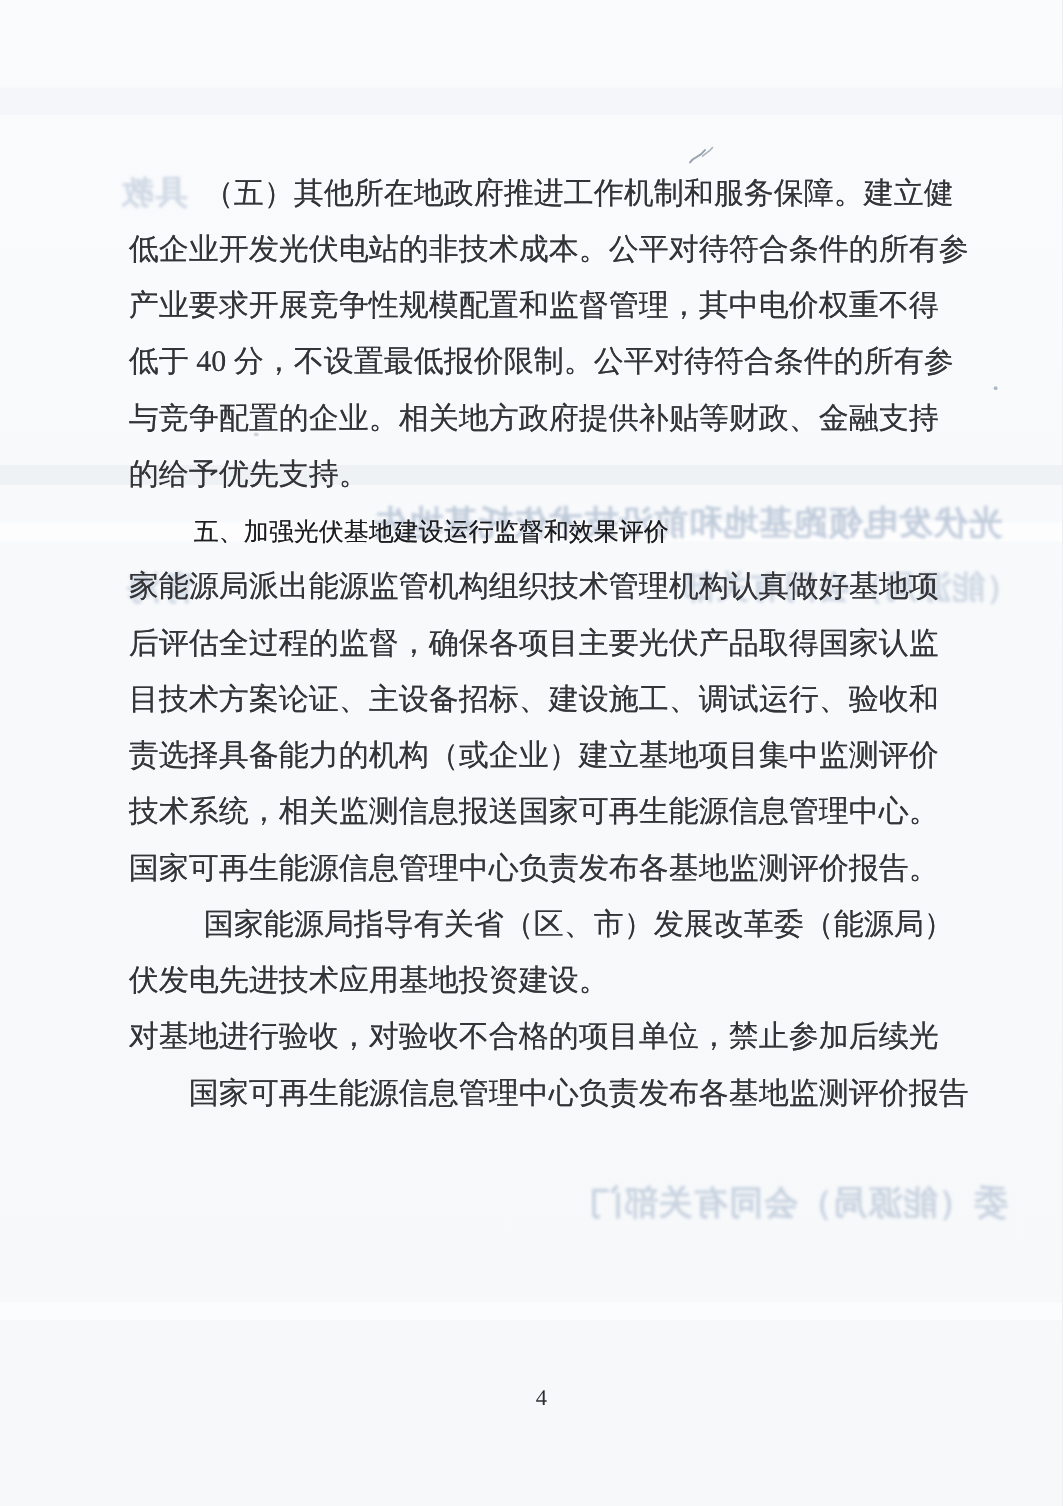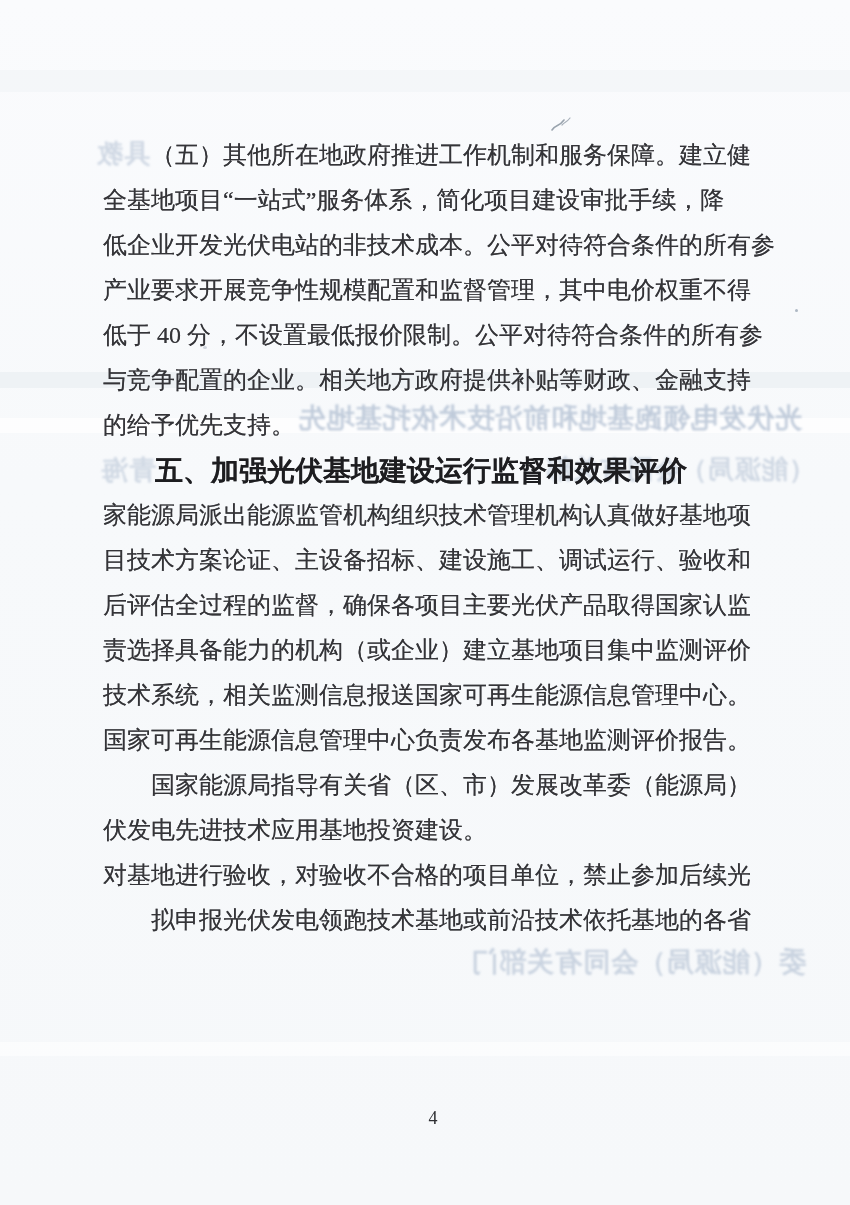--- a/index.html
+++ b/index.html
@@ -27,25 +27,25 @@
     left:103px; top:133px;
     width:660px;
   }
   .line {
     height:45px; line-height:45px;
     font-size:24px;
     white-space:pre;
     letter-spacing:0;
     text-shadow:0 0 0.5px rgba(58,58,62,0.75);
   }
-  .paragraph .line.first { padding-left:48px; }
+  .paragraph .line.first { padding-left:48px;text-align:right; }
   .heading .line {
     font-family:"DejaVu Sans","Liberation Sans",sans-serif;
-    font-weight:700;
-    font-size:28px;
+    font-weight:400;
+    font-size:20px;
     color:#1d1d20;
     padding-left:52px;
     text-shadow:0 0 0.4px rgba(20,20,24,0.7);
   }
 
   
   .bleed {
     position:absolute;
     transform:scaleX(-1);
     filter:blur(1.3px);
@@ -94,43 +94,42 @@
       <path d="M14 15 C17 12, 19 12, 22 8" stroke="#a8b1ba" stroke-width="1.2" fill="none" stroke-linecap="round"></path>
     </svg>
   </div>
 
   <div class="speck speck-1"></div>
   <div class="speck speck-2"></div>
 
   <div class="doc-body">
       <div class="block paragraph">
         <div class="line first">（五）其他所在地政府推进工作机制和服务保障。建立健</div>
-        <div class="line">全基地项目“一站式”服务体系，简化项目建设审批手续，降</div>
         <div class="line">低企业开发光伏电站的非技术成本。公平对待符合条件的所有参</div>
         <div class="line">产业要求开展竞争性规模配置和监督管理，其中电价权重不得</div>
         <div class="line">低于 40 分，不设置最低报价限制。公平对待符合条件的所有参</div>
         <div class="line">与竞争配置的企业。相关地方政府提供补贴等财政、金融支持</div>
         <div class="line">的给予优先支持。</div>
       </div>
       <div class="block heading">
         <div class="line first">五、加强光伏基地建设运行监督和效果评价</div>
       </div>
       <div class="block paragraph">
         <div class="line">家能源局派出能源监管机构组织技术管理机构认真做好基地项</div>
+        <div class="line">后评估全过程的监督，确保各项目主要光伏产品取得国家认监</div>
         <div class="line">目技术方案论证、主设备招标、建设施工、调试运行、验收和</div>
-        <div class="line">后评估全过程的监督，确保各项目主要光伏产品取得国家认监</div>
         <div class="line">责选择具备能力的机构（或企业）建立基地项目集中监测评价</div>
         <div class="line">技术系统，相关监测信息报送国家可再生能源信息管理中心。</div>
         <div class="line">国家可再生能源信息管理中心负责发布各基地监测评价报告。</div>
       </div>
       <div class="block paragraph">
         <div class="line first">国家能源局指导有关省（区、市）发展改革委（能源局）</div>
         <div class="line">伏发电先进技术应用基地投资建设。</div>
         <div class="line">对基地进行验收，对验收不合格的项目单位，禁止参加后续光</div>
       </div>
       <div class="block paragraph">
-        <div class="line first">拟申报光伏发电领跑技术基地或前沿技术依托基地的各省</div>
+        <div class="line first">国家可再生能源信息管理中心负责发布各基地监测评价报告</div>
       </div>
     </div>
 
   <div class="page-number">4</div>
 
 </div>
 
 </body></html>

